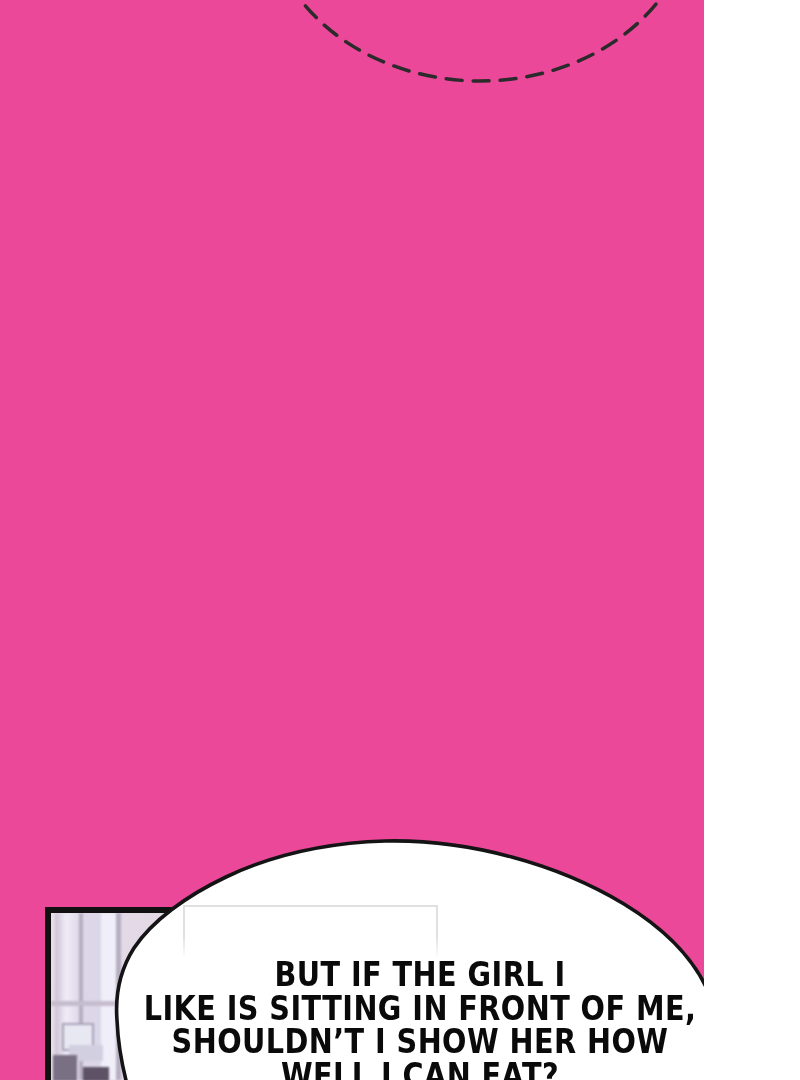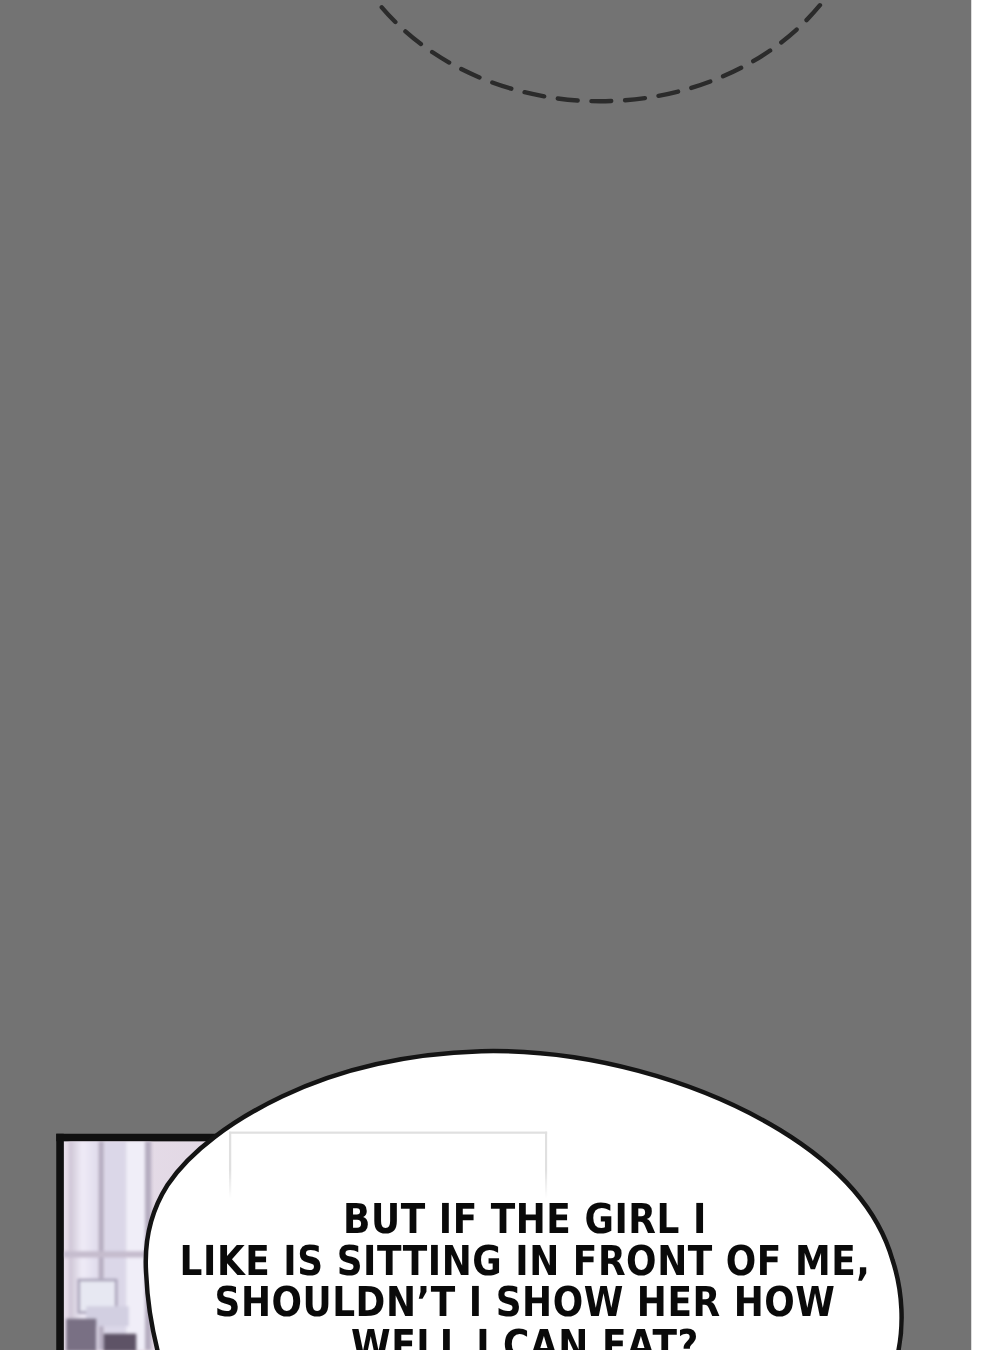--- a/index.html
+++ b/index.html
@@ -3,23 +3,23 @@
 <meta charset="utf-8">
 <style>
   html, body {
     margin: 0;
     padding: 0;
     background: #ffffff;
     font-family: "DejaVu Sans", "Liberation Sans", sans-serif;
   }
   .page {
     position: relative;
-    width: 777px;
+    width: 704px;
     height: 1080px;
-    background: #737373;
+    background: #ec4899;
     overflow: hidden;
   }
 
   
   .thought-svg {
     position: absolute;
     left: 0; top: 0;
     width: 800px; height: 140px;
     overflow: hidden;
     pointer-events: none;

